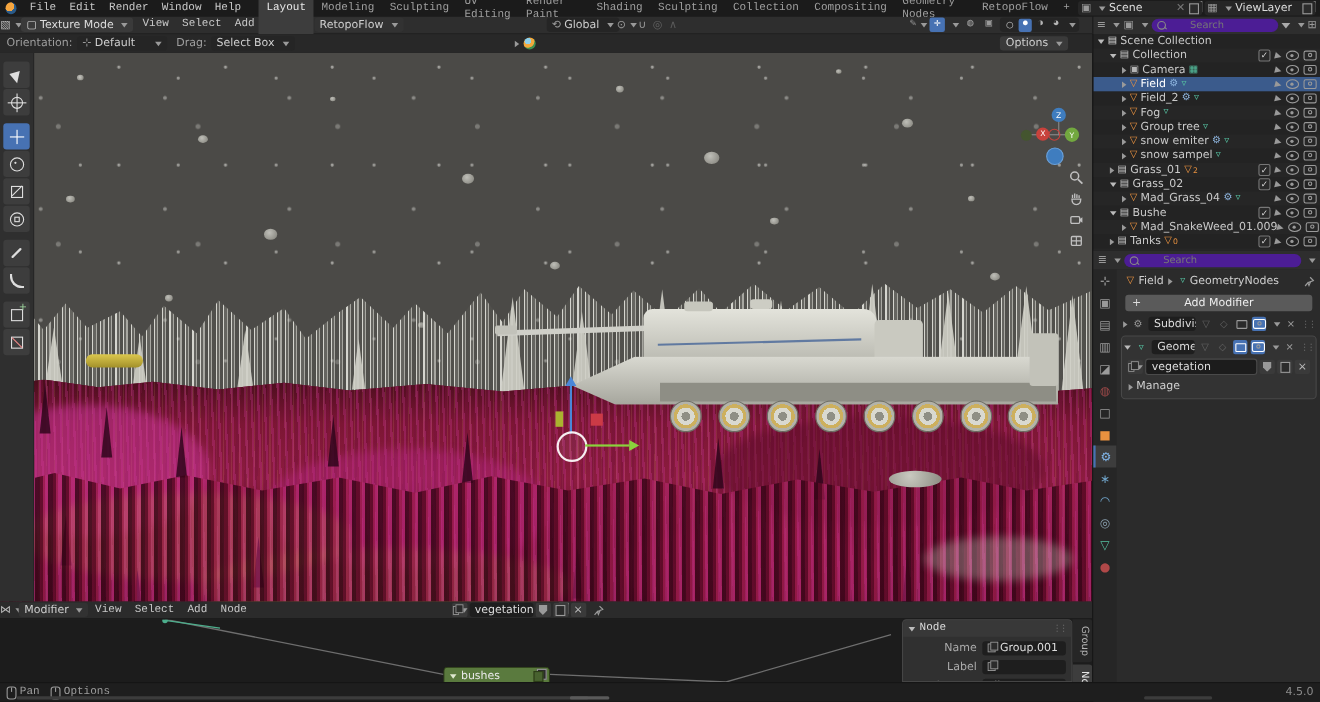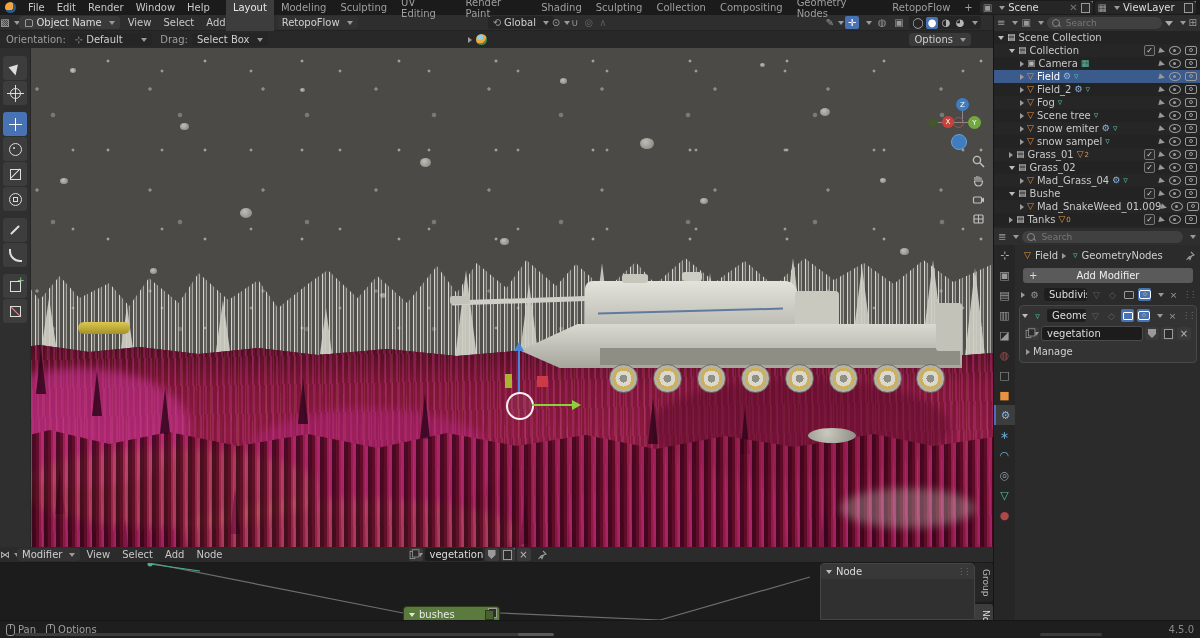--- a/index.html
+++ b/index.html
@@ -1,20 +1,20 @@
 <!DOCTYPE html>
 <html><head>
 <meta charset="utf-8">
 <style>
   html,body{margin:0;padding:0;background:#101010;}
   #app{position:relative;width:1200px;height:638px;overflow:hidden;background:#1d1d1d;
        font-family:"DejaVu Sans","Liberation Sans",sans-serif;font-size:10px;color:#c3c3c3;
        -webkit-user-select:none;user-select:none;}
   .abs{position:absolute;}
-  .row{display:flex;align-items:center;}
+  .row{display:flex;align-items:center;font-family:Liberation Mono, monospace;}
   .caret{width:0;height:0;border-left:3px solid transparent;border-right:3px solid transparent;border-top:4px solid #9a9a9a;display:inline-block;margin-left:4px;}
   .tri-r{width:0;height:0;border-top:3px solid transparent;border-bottom:3px solid transparent;border-left:4px solid #9a9a9a;display:inline-block;}
   .tri-d{width:0;height:0;border-left:3px solid transparent;border-right:3px solid transparent;border-top:4px solid #bbb;display:inline-block;}
   
   #topbar{left:0;top:0;width:1200px;height:15px;background:#1b1b1b;display:flex;align-items:center;z-index:30;}
   .logo{width:11px;height:11px;border-radius:50%;background:radial-gradient(circle at 35% 35%,#f5a53f 0 45%,#2a5a88 46% 100%);margin:0 6px 0 5px;}
   .tmenu{padding:0 6px;color:#c8c8c8;}
   .ws{padding:18px 7px;color:#9f9f9f;border-radius:3px 3px 0 0;}
   .ws.active{background:#3d3d3d;color:#e8e8e8;}
   #topbar-right{margin-left:auto;display:flex;align-items:center;gap:2px;padding-right:4px;}
@@ -88,21 +88,21 @@
   .t-transform::after{content:"";position:absolute;left:3.5px;top:3.5px;width:3px;height:3px;border:1px solid #ddd;}
   .t-annotate{width:12px;height:2px;background:#ddd;border-radius:1px;transform:rotate(-45deg);}
   .t-measure{width:11px;height:11px;border-left:2px solid #ddd;border-bottom:2px solid #ddd;border-radius:0 0 0 11px;}
   .t-addcube{width:9px;height:9px;border:1px solid #ddd;}
   .t-addcube::after{content:"+";position:absolute;right:-5px;top:-7px;color:#9fd89f;font-size:9px;}
   .t-retopo{width:9px;height:9px;border:1px solid #ddd;}
   .t-retopo::after{content:"";position:absolute;left:-2px;top:4px;width:13px;height:1px;background:#e88;transform:rotate(45deg);}
   
   #right-panel{left:993px;top:15px;width:207px;height:623px;background:#232323;z-index:20;border-left:1px solid #151515;box-sizing:border-box;}
   #outliner-header{left:0;top:0;width:100%;height:16px;background:#2e2e2e;display:flex;align-items:center;padding:0 3px;box-sizing:border-box;gap:3px;}
-  .search{display:flex;align-items:center;background:#404040;border-radius:8px;height:12px;padding:0 5px;gap:4px;flex:1;}
+  .search{display:flex;align-items:center;background:#4c1d95;border-radius:8px;height:12px;padding:0 5px;gap:20px;flex:1;}
   .search input{background:transparent;border:none;outline:none;color:#bbb;font-size:9px;width:100%;font-family:inherit;}
   .search input::placeholder{color:#777;}
   .mag{width:6px;height:6px;border:1px solid #888;border-radius:50%;position:relative;flex:none;}
   .mag::after{content:"";position:absolute;left:5px;top:5px;width:3px;height:1px;background:#888;transform:rotate(45deg);}
   .funnel{width:0;height:0;border-left:4px solid transparent;border-right:4px solid transparent;border-top:5px solid #aaa;position:relative;}
   #outliner-body{left:0;top:16px;width:100%;height:197px;overflow:hidden;}
   .orow{display:flex;align-items:center;height:13px;padding-right:3px;position:relative;}
   .orow:nth-child(even){background:#262626;}
   .orow.selected{background:#3b5b8c;}
   .orow .olabel{margin-left:3px;color:#c9c9c9;white-space:nowrap;}
@@ -201,21 +201,21 @@
         <span style="min-width:58px;color:#ddd;">ViewLayer</span>
         <span class="copyic"></span>
       </span>
     </div>
   </div>
 
   <div id="vp-header" class="abs">
     <span class="icbox" style="margin-left:3px;color:#bbb;">▧<span class="caret"></span></span>
     <span class="hbtn">
       <span class="glyph" style="color:#ddd;">▢</span>
-      <span>Object Name</span>
+      <span>Texture Mode</span>
       <span class="caret"></span>
     </span>
     <div id="vp-menus" class="row">
         <span class="hmenu">View</span>
         <span class="hmenu">Select</span>
         <span class="hmenu">Add</span>
         <span class="hmenu">Label</span>
       </div>
     <span class="pill-dark" style="margin-left:6px;background:#323232;">
       <span>RetopoFlow</span>
@@ -526,21 +526,21 @@
           <span class="oic" style="color: rgb(85, 192, 160);">▿</span>
           <span class="oright">
             <span class="ic-ptr"></span>
             <span class="ic-eye"></span>
             <span class="ic-cam"></span>
           </span>
         </div>
         <div class="orow" style="padding-left: 26px;">
           <span class="tri-r"></span>
           <span class="oic" style="color: rgb(232, 145, 63);">▽</span>
-          <span class="olabel">Scene tree</span>
+          <span class="olabel">Group tree</span>
           <span class="oic" style="color: rgb(85, 192, 160);">▿</span>
           <span class="oright">
             <span class="ic-ptr"></span>
             <span class="ic-eye"></span>
             <span class="ic-cam"></span>
           </span>
         </div>
         <div class="orow" style="padding-left: 26px;">
           <span class="tri-r"></span>
           <span class="oic" style="color: rgb(232, 145, 63);">▽</span>
@@ -806,20 +806,42 @@
       <span class="tri-d" style="border-top-color:#dfe9d0;"></span>
       <span>bushes</span>
       <span class="copyic" style="margin-left:auto;border-color:#2c3d17;background:#48622f;"></span>
     </div>
     <div id="npanel" class="abs">
       <div class="row" style="height:15px;padding:0 5px;gap:4px;background:#383838;">
         <span class="tri-d"></span>
         <span style="color:#ddd;">Node</span>
         <span class="grip" style="margin-left:auto;">⋮⋮</span>
       </div>
+      <div id="np-fields">
+          <div class="nprow">
+            <span class="nplabel">Name</span>
+            <span class="npinput">
+              <span class="copyic" style="transform: scale(0.8);"></span>
+              <span>Group.001</span>
+            </span>
+          </div>
+          <div class="nprow">
+            <span class="nplabel">Label</span>
+            <span class="npinput">
+              <span class="copyic" style="transform: scale(0.8);"></span>
+              <span></span>
+            </span>
+          </div>
+          <div class="nprow">
+            <span class="nplabel">Warning Prop...</span>
+            <span class="npinput">
+              <span>All</span>
+            </span>
+          </div>
+        </div>
     </div>
     <div id="ne-tabs" class="abs">
         <div class="vtab">Group</div>
         <div class="vtab active">Node</div>
       </div>
   </div>
 
   <div id="status" class="abs">
     <div id="status-hints" class="row">
         <span class="hint">

